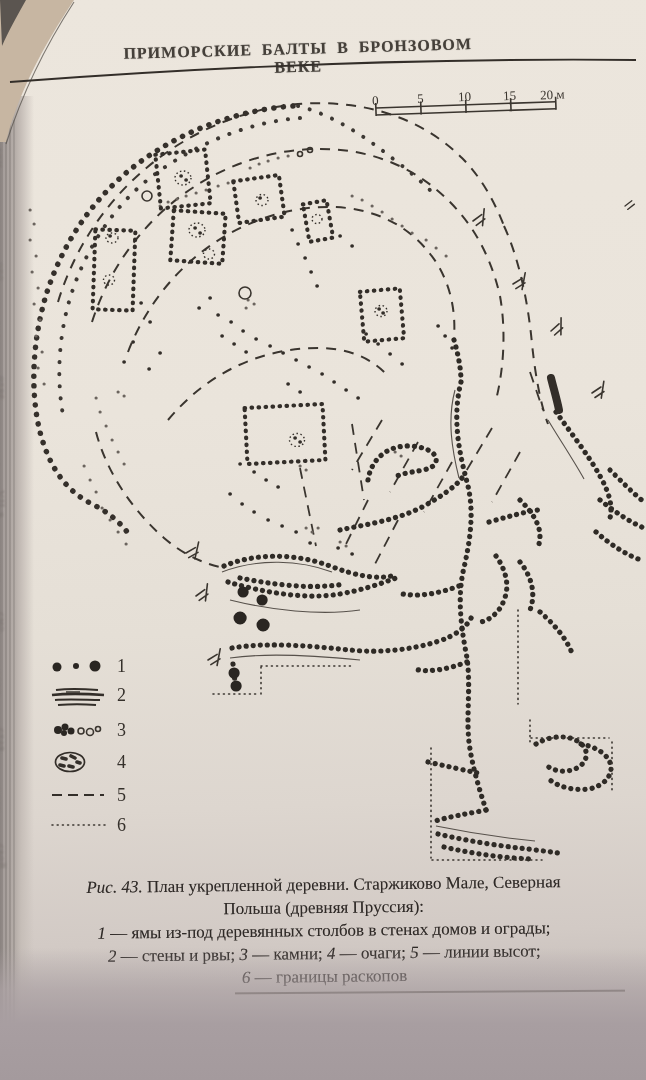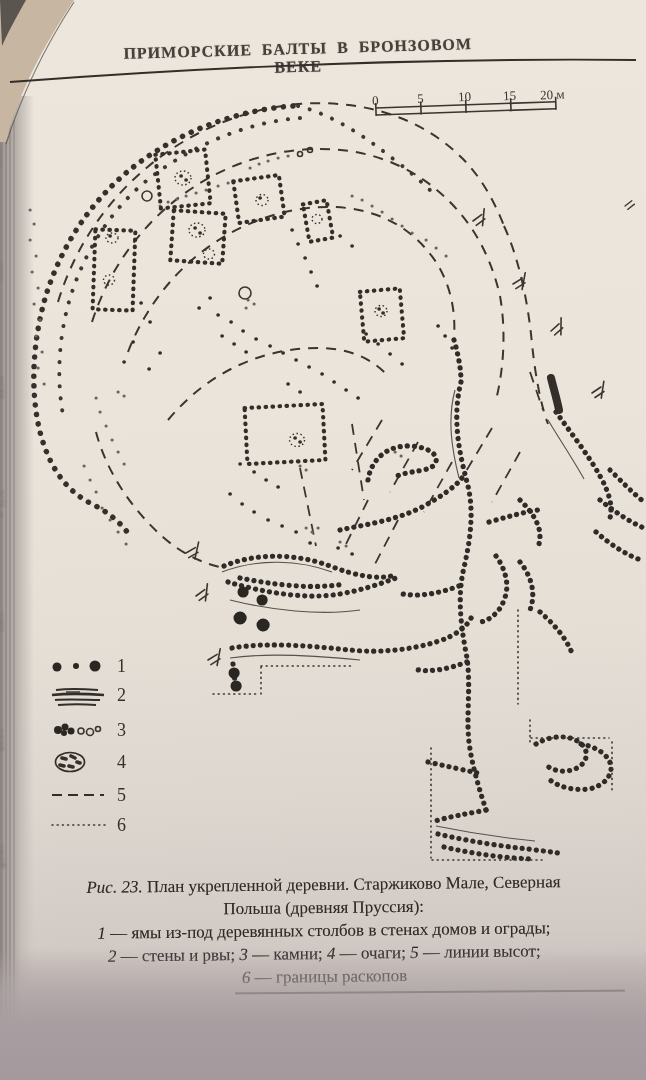--- a/index.html
+++ b/index.html
@@ -242,21 +242,21 @@
   <div>
     <span class="legend-num" style="top:656px">1</span>
     <span class="legend-num" style="top:685px">2</span>
     <span class="legend-num" style="top:720px">3</span>
     <span class="legend-num" style="top:752px">4</span>
     <span class="legend-num" style="top:785px">5</span>
     <span class="legend-num" style="top:815px">6</span>
   </div>
 
   <div class="caption">
-    <div><i>Рис. 23.</i> <span>План укрепленной деревни. Старжиково Мале, Северная</span></div>
+    <div><i>Рис. 43.</i> <span>План укрепленной деревни. Старжиково Мале, Северная</span></div>
     <div><span>Польша (древняя Пруссия):</span></div>
     <div><i>1</i> <span>— ямы из-под деревянных столбов в стенах домов и ограды;</span></div>
     <div><i>2</i> <span>— стены и рвы;</span> <i>3</i> <span>— камни;</span> <i>4</i> <span>— очаги;</span> <i>5</i> <span>— линии высот;</span></div>
     <div><i>6</i> <span>— границы раскопов</span></div>
   </div>
 
   <div class="bottom-gray"></div>
   <div class="bottom-edge"></div>
 </div>
 

